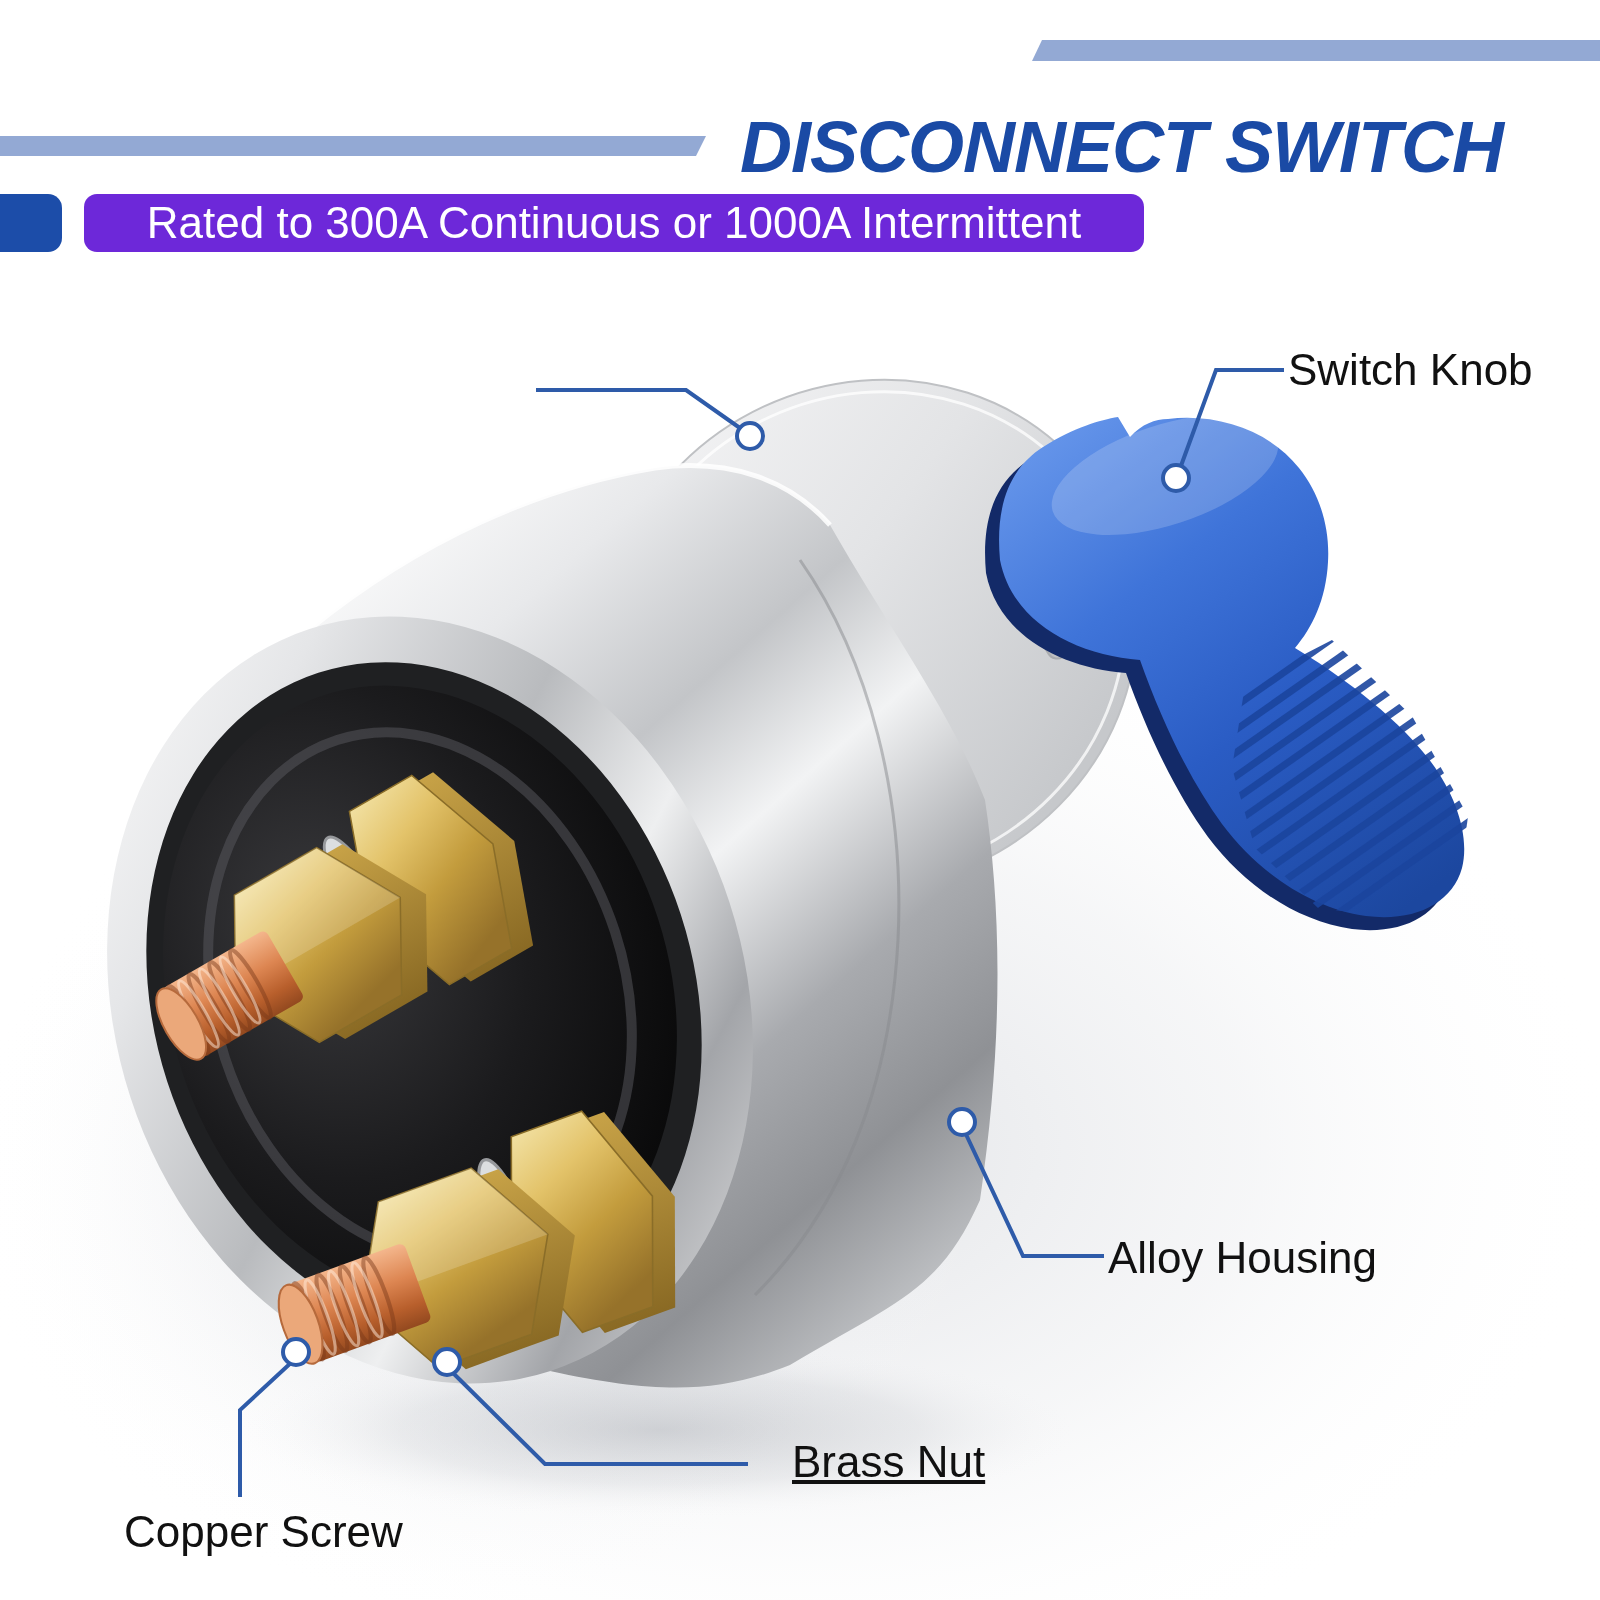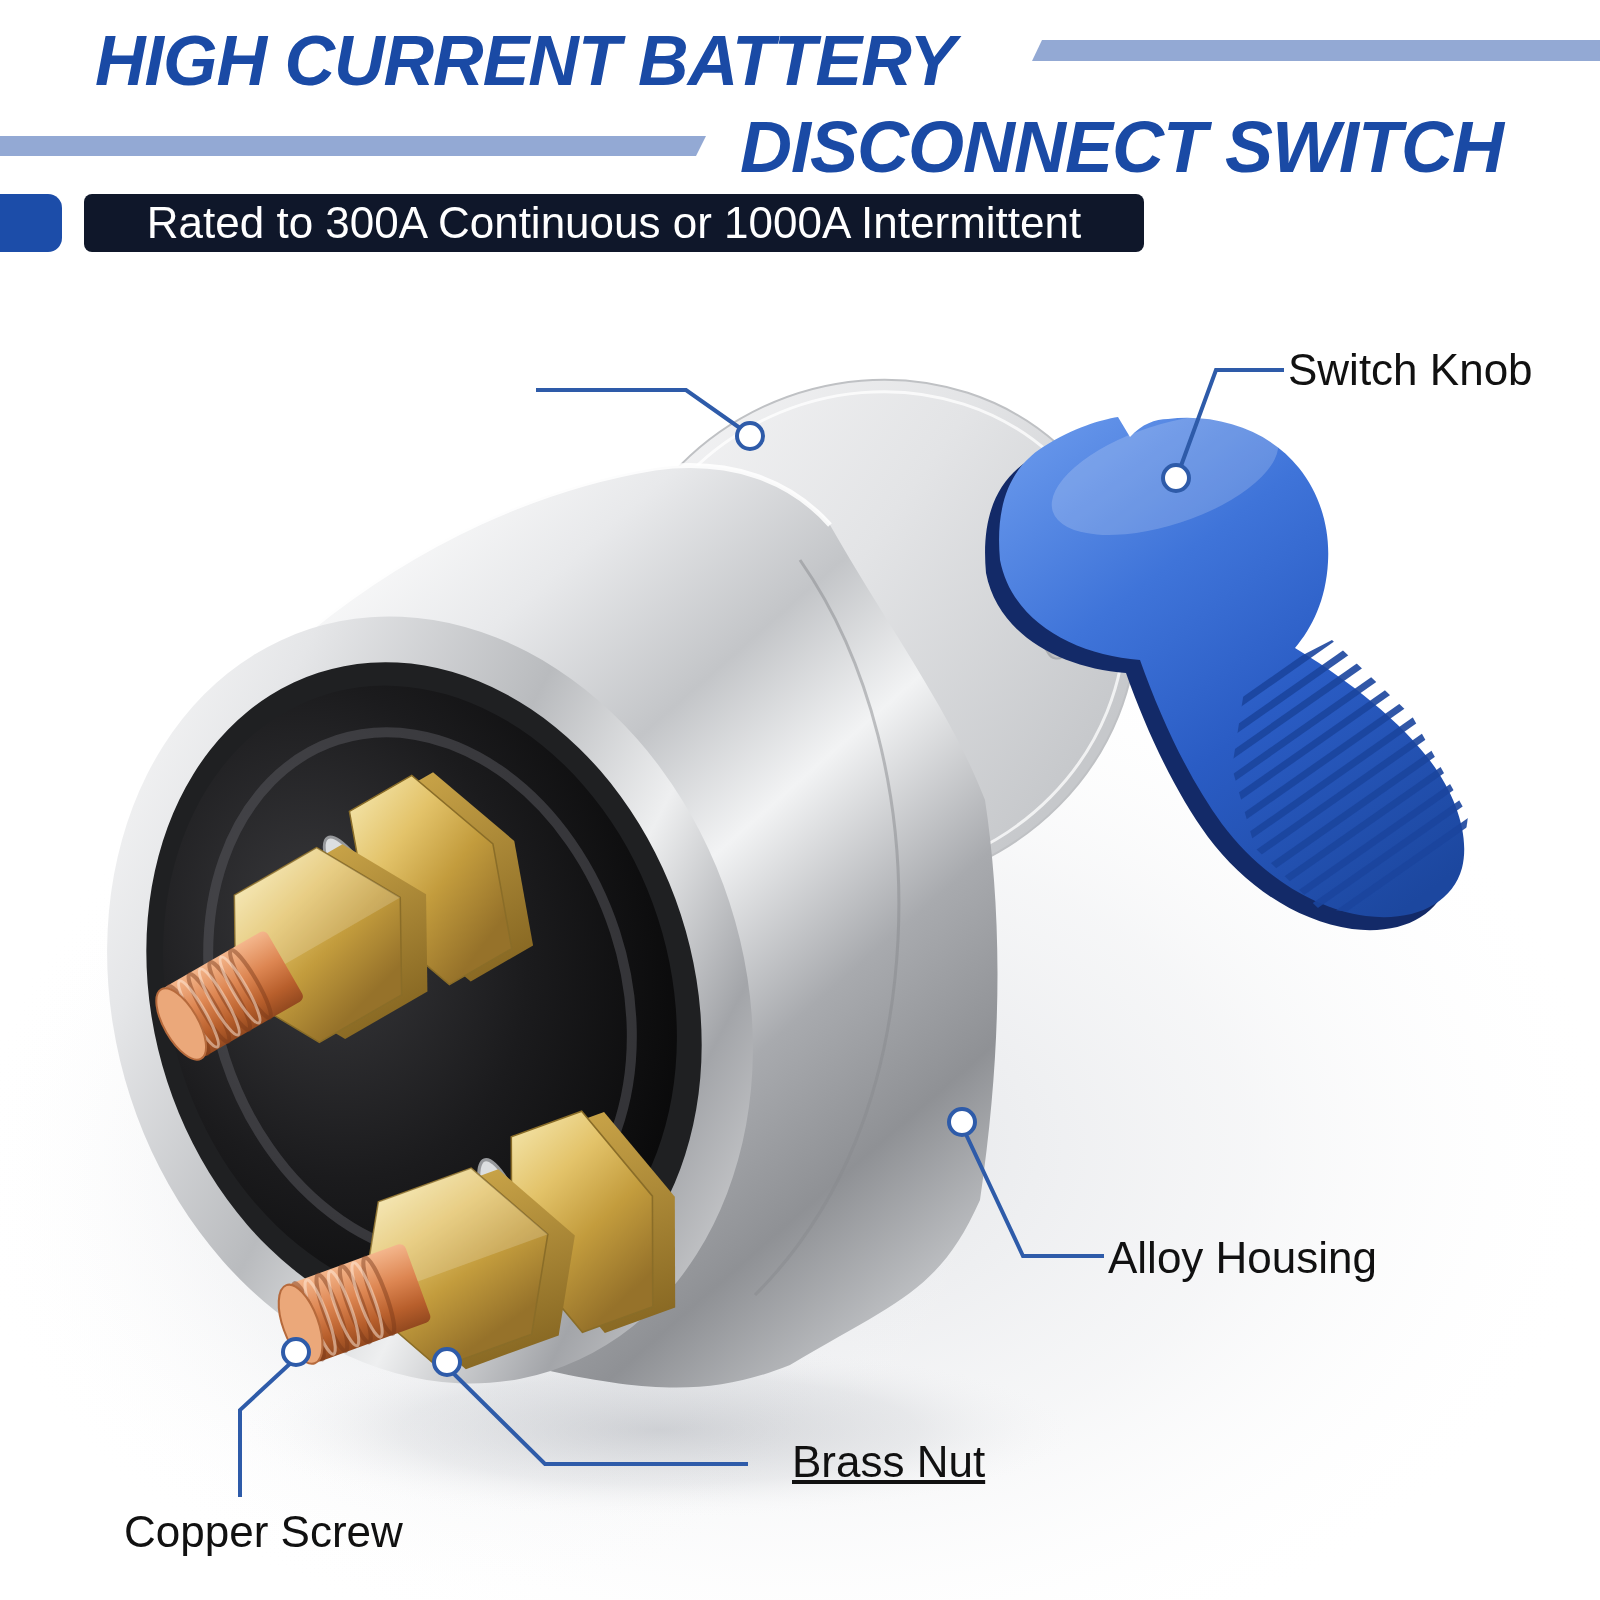--- a/index.html
+++ b/index.html
@@ -11,43 +11,42 @@
   .title{
     position:absolute;margin:0;font-style:italic;font-weight:bold;
     font-size:70px;line-height:1;letter-spacing:-1px;color:#1a4aa5;white-space:nowrap;
   }
   .title.line1{left:95px;top:26px;}
   .title.line2{left:740px;top:111px;font-size:72px;text-align:right;}
   .accent-bar{position:absolute;background:#93a9d4;}
   .bar-top{left:1032px;top:40px;width:568px;height:21px;clip-path:polygon(10px 0,100% 0,100% 100%,0 100%);}
   .bar-left{left:0;top:136px;width:706px;height:20px;clip-path:polygon(0 0,100% 0,calc(100% - 10px) 100%,0 100%);}
   .banner{
-    position:absolute;left:84px;top:194px;width:1060px;height:58px;background:#0f172a;
-    border-radius:8px;color:#ffffff;font-size:44px;line-height:58px;text-align:center;white-space:nowrap;
+    position:absolute;left:84px;top:194px;width:1060px;height:58px;background:#6d28d9;
+    border-radius:13px;color:#ffffff;font-size:44px;line-height:58px;text-align:center;white-space:nowrap;
   }
   .banner-stub{position:absolute;left:-16px;top:194px;width:78px;height:58px;background:#1c4da9;border-radius:14px;}
   
   .art{position:absolute;left:0;top:0;width:1600px;height:1600px;}
   
   .callout-label{
     position:absolute;color:#111111;font-size:44px;line-height:1;white-space:nowrap;
   }
   .lbl-indicate{left:230px;top:368px;}
   .lbl-knob{left:1288px;top:348px;}
   .lbl-housing{left:1108px;top:1236px;}
   .lbl-brass{left:792px;top:1440px;text-decoration:underline;}
   .lbl-copper{left:112px;top:1510px;margin-left:12px;}
 </style>
 </head>
 <body>
 
 <div class="stage">
 
   <div class="accent-bar bar-top"></div>
-  <h1 class="title line1">HIGH CURRENT BATTERY</h1>
   <div class="accent-bar bar-left"></div>
   <h1 class="title line2">DISCONNECT SWITCH</h1>
   <div class="banner-stub"></div>
   <div class="banner">
     <span>Rated to 300A Continuous or 1000A Intermittent</span>
   </div>
 
   <svg class="art" viewBox="0 0 1600 1600" xmlns="http://www.w3.org/2000/svg">
     <defs>
       <linearGradient id="gBody" x1="0.1" y1="0" x2="0.75" y2="1">

